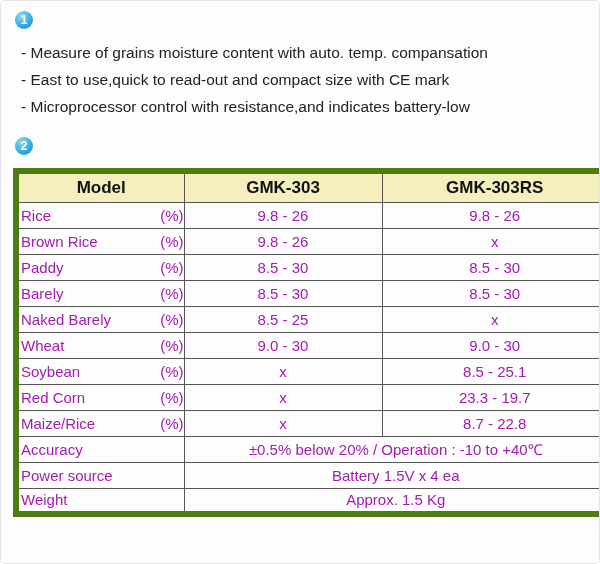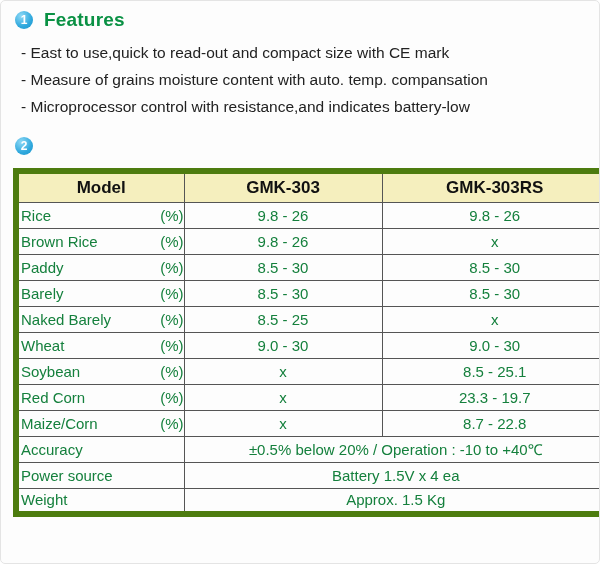--- a/index.html
+++ b/index.html
@@ -27,40 +27,39 @@
   table.spec-table{
     border-collapse:collapse;table-layout:fixed;
     margin:11px 0 0 12px;width:576px;font-size:15px;
     border:6px solid #4d7c0f;
   }
   .spec-table th,.spec-table td{border:1.5px solid #555555;box-sizing:border-box;}
   .spec-table th{
     background:#f5efbe;height:31px;font-size:17px;font-weight:bold;
     text-align:center;color:#111;
   }
-  .spec-table td{height:26px;padding:0 0;color:#15803d;}
+  .spec-table td{height:26px;padding:0 0;color:#a21caf;}
   .w1{width:168px;}
   .w2{width:198px;margin-top:48px;}
   .w3{width:228px;}
   td.c1 .cellflex{display:flex;justify-content:space-between;align-items:center;padding-left:2px;}
   td.cc{text-align:center;}
 </style>
 </head>
 <body>
 
 <div class="page">
 
   <div class="heading">
     <span class="badge">1</span>
-    <span class="heading-text">Features</span>
   </div>
 
   <ul class="feature-list">
+    <li>- Measure of grains moisture content with auto. temp. compansation</li>
     <li>- East to use,quick to read-out and compact size with CE mark</li>
-    <li>- Measure of grains moisture content with auto. temp. compansation</li>
     <li>- Microprocessor control with resistance,and indicates battery-low</li>
   </ul>
 
   <div class="heading second">
     <span class="badge">2</span>
   </div>
 
   <table class="spec-table">
     <thead>
       <tr>
@@ -146,21 +145,21 @@
               <span>Red Corn</span>
               <span>(%)</span>
             </div>
           </td>
           <td class="cc w2">x</td>
           <td class="cc w3">23.3 - 19.7</td>
         </tr>
         <tr>
           <td class="c1 w1">
             <div class="cellflex">
-              <span>Maize/Corn</span>
+              <span>Maize/Rice</span>
               <span>(%)</span>
             </div>
           </td>
           <td class="cc w2">x</td>
           <td class="cc w3">8.7 - 22.8</td>
         </tr>
       </tbody>
     <tbody>
         <tr>
           <td class="c1 w1">

